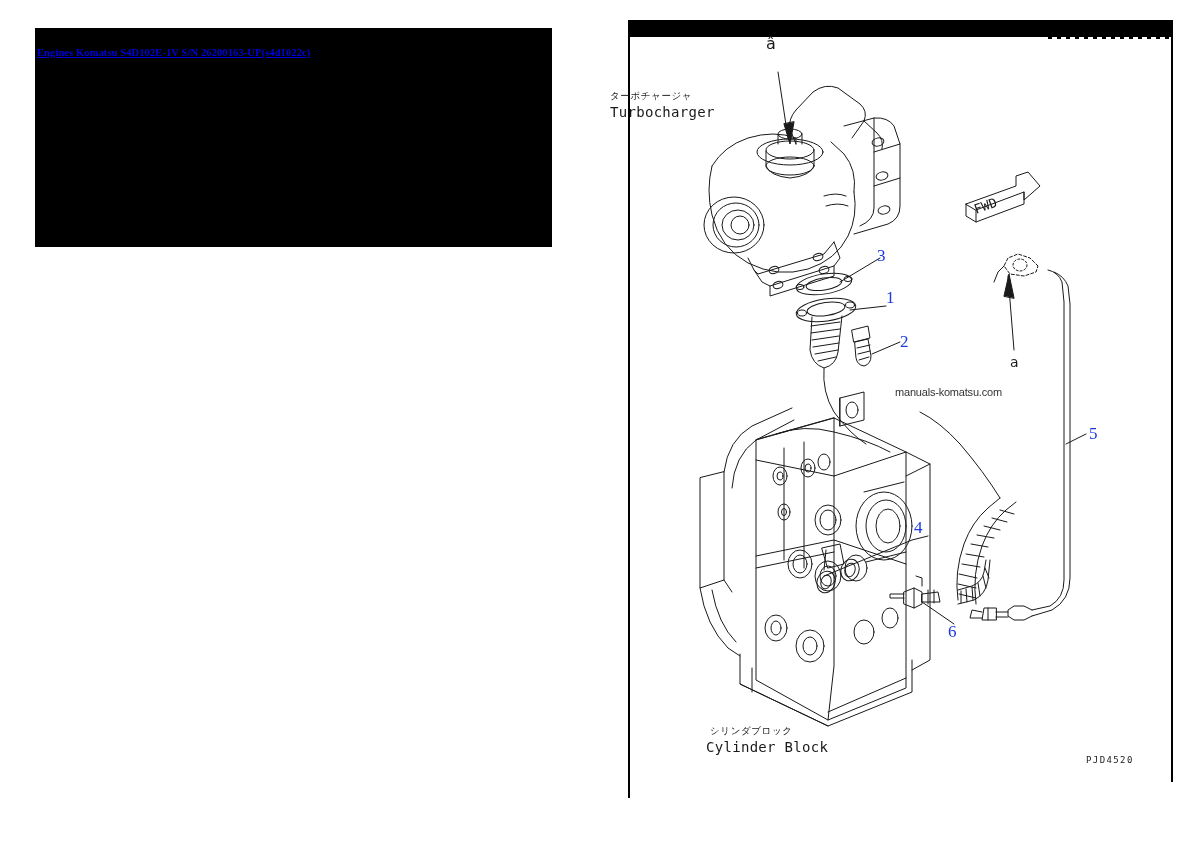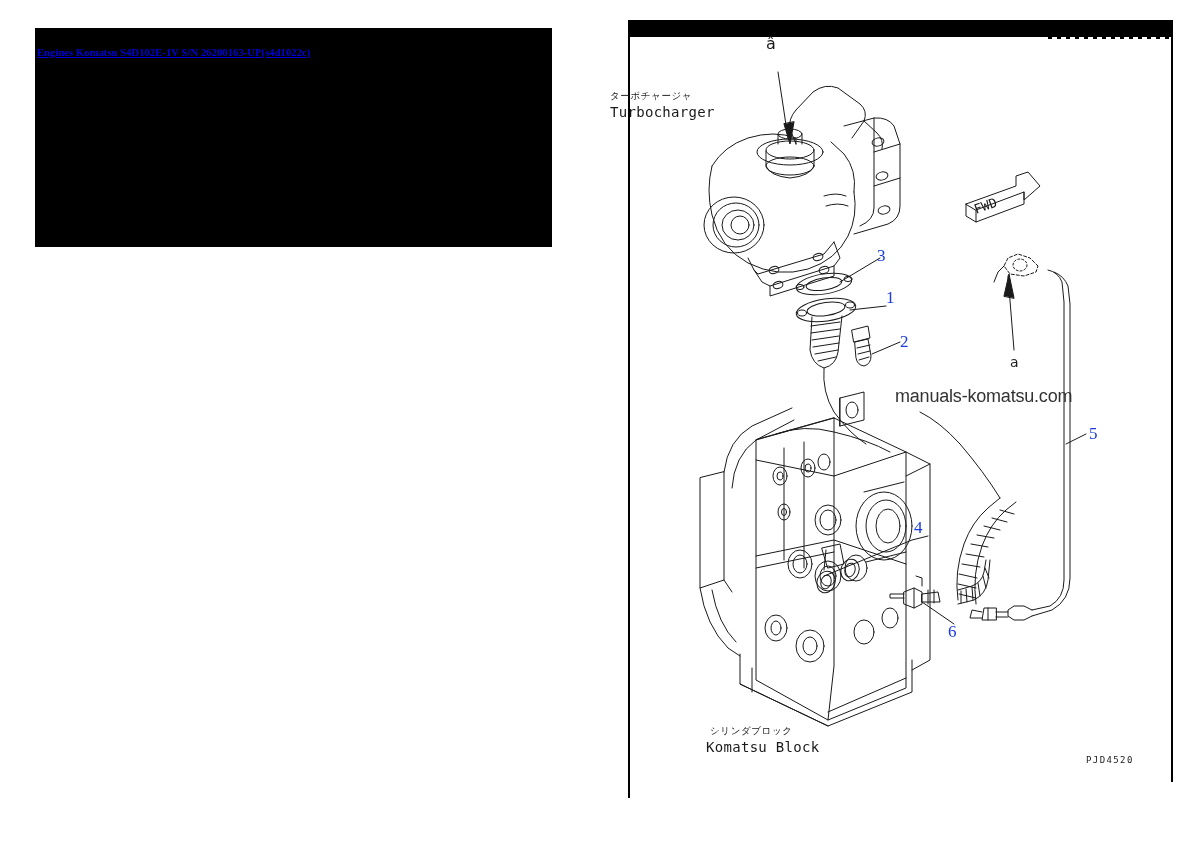--- a/index.html
+++ b/index.html
@@ -139,21 +139,21 @@
     font-size: 14px;
     color: #1a1a1a;
     white-space: nowrap;
   }
 
   #watermark {
     position: absolute;
     left: 895px;
     top: 386px;
     font-family: "Liberation Sans", sans-serif;
-    font-size: 18px;
+    font-size: 11px;
     color: #333333;
     letter-spacing: -0.2px;
     white-space: nowrap;
   }
 
   #part-code {
     position: absolute;
     font-family: "DejaVu Sans Mono", monospace;
     font-size: 9px;
     color: #1a1a1a;
@@ -367,21 +367,21 @@
         <path d="M300 516 L284 520 L196 556"></path>
 
         <path d="M326 604 L294 582"></path>
       </g>
     </svg>
 
     <div class="jp-label" style="left:-18px; top:70px;">ターボチャージャ</div>
     <div class="en-label" style="left:-18px; top:84px;">Turbocharger</div>
 
     <div class="jp-label" style="left:82px; top:705px;font-family:Liberation Serif, serif;">シリンダブロック</div>
-    <div class="en-label" style="left:78px; top:719px;">Komatsu Block</div>
+    <div class="en-label" style="left:78px; top:719px;">Cylinder Block</div>
 
     <div class="ref-letter" style="left:138px; top:14px; font-size:16px;">â</div>
     <div class="ref-letter" style="left:382px; top:334px;">a</div>
 
     <div class="callout" style="left:249px; top:226px;">3</div>
     <div class="callout" style="left:258px; top:268px;">1</div>
     <div class="callout" style="left:272px; top:312px;">2</div>
     <div class="callout" style="left:286px; top:498px;">4</div>
     <div class="callout" style="left:461px; top:404px;">5</div>
     <div class="callout" style="left:320px; top:602px;">6</div>

